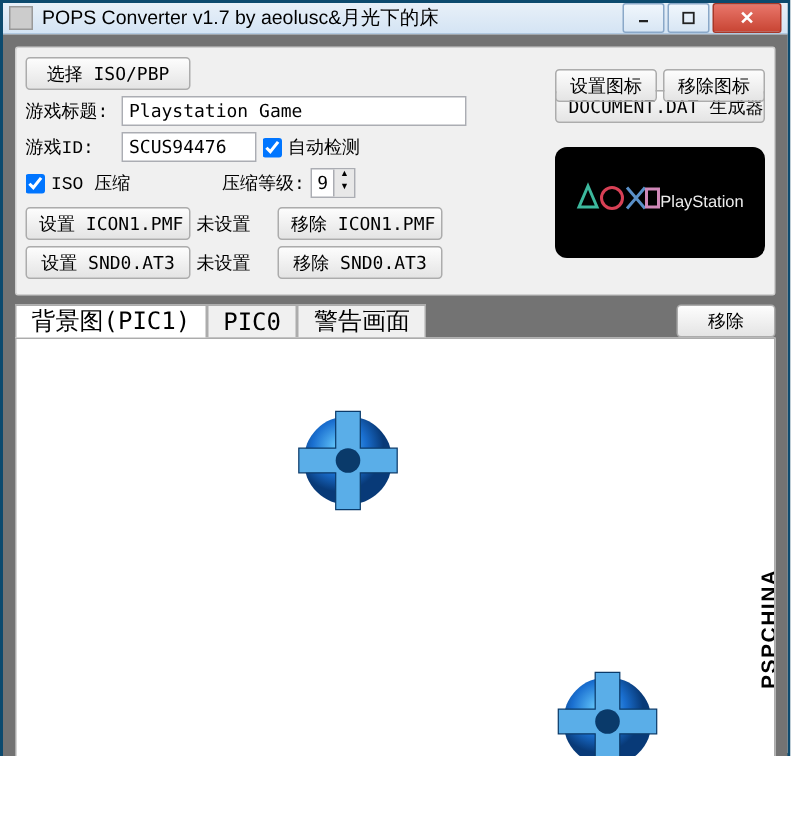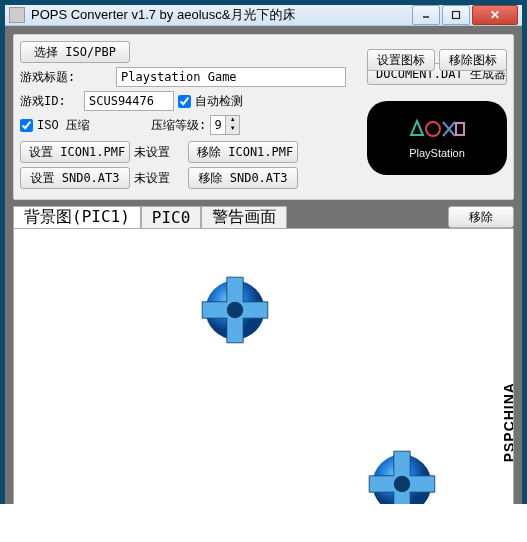--- a/index.html
+++ b/index.html
@@ -1,34 +1,34 @@
 <!DOCTYPE html>
 <html><head>
 <meta charset="utf-8">
 <style>
 * { box-sizing: border-box; margin: 0; padding: 0; font-family: "Microsoft YaHei", Arial, sans-serif; }
 body { background: #fff; }
-.window { width: 527px; height: 504px; border: 5px solid #0c4a6e; background: #f0f0f0; display: flex; flex-direction: column; }
+.window { width: 527px; height: 504px; border: 2px solid #0c4a6e; background: #f0f0f0; display: flex; flex-direction: column; }
 .titlebar { height: 30px; background: linear-gradient(#e8f0f8, #d4e4f4); display: flex; align-items: center; padding: 0 4px; border-bottom: 1px solid #b0c8e0; }
 .title-icon { width: 16px; height: 16px; background: #ccc; margin-right: 6px; border: 1px solid #999; }
 .title-text { flex: 1; font-size: 13px; color: #000; }
 .win-btns { display: flex; gap: 2px; }
 .win-btn { width: 28px; height: 20px; border: 1px solid #8aa8c8; background: linear-gradient(#f0f6fc, #d8e6f4); border-radius: 2px; display: flex; align-items: center; justify-content: center; font-size: 10px; cursor: default; }
 .win-btn.close { width: 46px; background: linear-gradient(#e9766a, #c84534); border-color: #a83828; color: #fff; font-weight: bold; font-size: 12px; }
 .body { flex: 1; padding: 8px; background: #737373; position: relative; }
 .group { border: 1px solid #d0d0d0; border-radius: 2px; padding: 6px; background: #f0f0f0; }
 .row { display: flex; align-items: center; margin-bottom: 4px; gap: 4px; }
 .btn { height: 22px; padding: 0 8px; font-size: 12px; background: linear-gradient(#fdfdfd, #e4e4e4); border: 1px solid #acacac; border-radius: 3px; cursor: default; white-space: nowrap; font-family: monospace; }
 .label { font-size: 12px; font-family: Liberation Mono, monospace; }
 .input { height: 20px; font-size: 12px; padding: 0 4px; border: 1px solid #abadb3; font-family: monospace; background: #fff; }
 .chk { width: 13px; height: 13px; }
 .topgroup { position: relative; }
 .right-col { position: absolute; right: 6px; top: 14px; width: 140px; }
 .doc-btn { position: absolute; right: 6px; top: 28px; width: 140px; }
-.ps-logo { width: 140px; height: 74px; background: #000; border-radius: 20px; margin-top: 30px; display: flex; flex-direction: column; align-items: center; justify-content: center; }
+.ps-logo { width: 140px; height: 74px; background: #000; border-radius: 8px; margin-top: 30px; display: flex; flex-direction: row; align-items: center; justify-content: center; }
 .ps-shapes { display: flex; gap: 2px; margin-bottom: 6px; }
 .ps-text { color: #eee; font-size: 11px; font-family: sans-serif; }
 .tabs { display: flex; margin-top: 6px; }
 .tab { height: 22px; padding: 0 10px; font-size: 16px; background: #f0f0f0; border: 1px solid #acacac; border-bottom: none; display: flex; align-items: center; font-family: monospace; cursor: default; }
 .tab.active { background: #fff; position: relative; z-index: 2; }
 .tab-btns { margin-left: auto; display: flex; gap: 4px; }
 .preview { height: 308px; background: #fff; border: 1px solid #acacac; position: relative; overflow: hidden; }
 .dpad { position: absolute; width: 82px; height: 82px; }
 .dpad svg { width: 100%; height: 100%; }
 .watermark { position: absolute; right: 4px; top: 50%; transform: translateY(-50%) rotate(-90deg); transform-origin: right center; font-size: 14px; font-weight: bold; letter-spacing: 1px; font-family: Arial; }
@@ -62,21 +62,21 @@
 
   <div class="body">
     <div class="group topgroup">
 
       <div class="row">
         <button class="btn" style="width:110px">选择 ISO/PBP</button>
       </div>
 
       <div class="row">
         <span class="label" style="width:60px">游戏标题:</span>
-        <input class="input" style="width: 230px; margin-left: 32px;" value="Playstation Game">
+        <input class="input" style="width: 230px;" value="Playstation Game">
         <button class="btn doc-btn mono">DOCUMENT.DAT 生成器</button>
       </div>
 
       <div class="row">
         <span class="label" style="width:60px">游戏ID:</span>
         <input class="input" style="width: 90px;" value="SCUS94476">
         <input type="checkbox" class="chk" checked="" style="">
         <span class="label">自动检测</span>
       </div>
 

